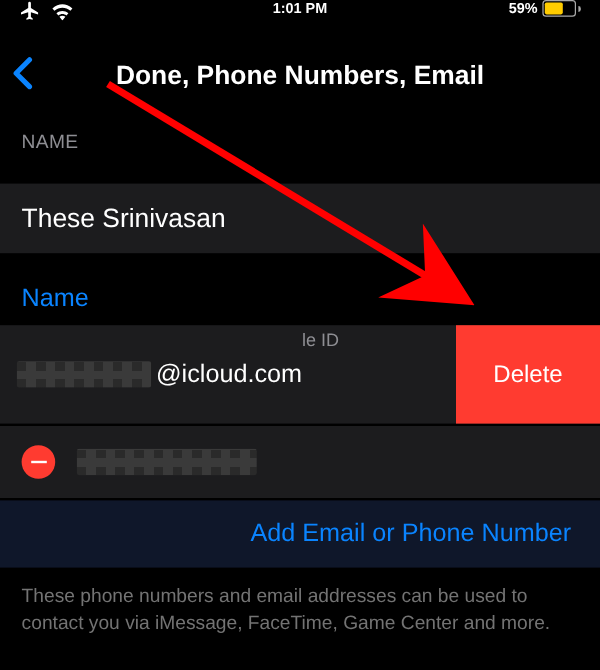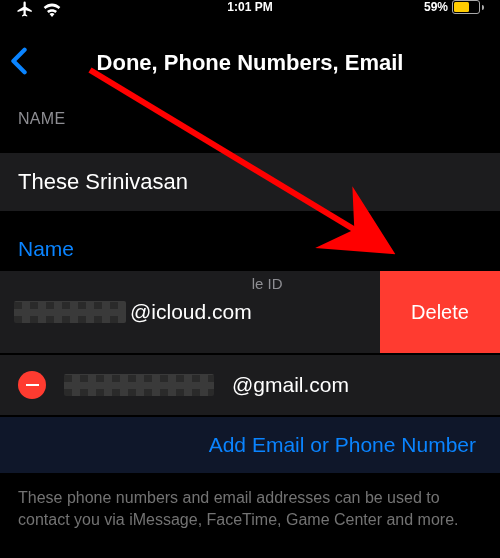--- a/index.html
+++ b/index.html
@@ -91,21 +91,20 @@
     </div>
   </div>
   <div class="delete-btn">
     <span>Delete</span>
   </div>
 </div>
 
 <div class="email-row2">
   <span class="minus-icon"></span>
   <span class="redacted" style="width:150px"></span>
-  <span>@gmail.com</span>
 </div>
 
 <div class="add-row">Add Email or Phone Number</div>
 
 <div class="footer">These phone numbers and email addresses can be used to contact you via iMessage, FaceTime, Game Center and more.</div>
 
 <svg class="arrow-annotation" width="360" height="240">
   <defs>
     <marker id="ah" markerWidth="12" markerHeight="12" refX="9" refY="6" orient="auto">
       <path d="M0,0 L12,6 L0,12 L4,6 Z" fill="#ff0000"></path>

